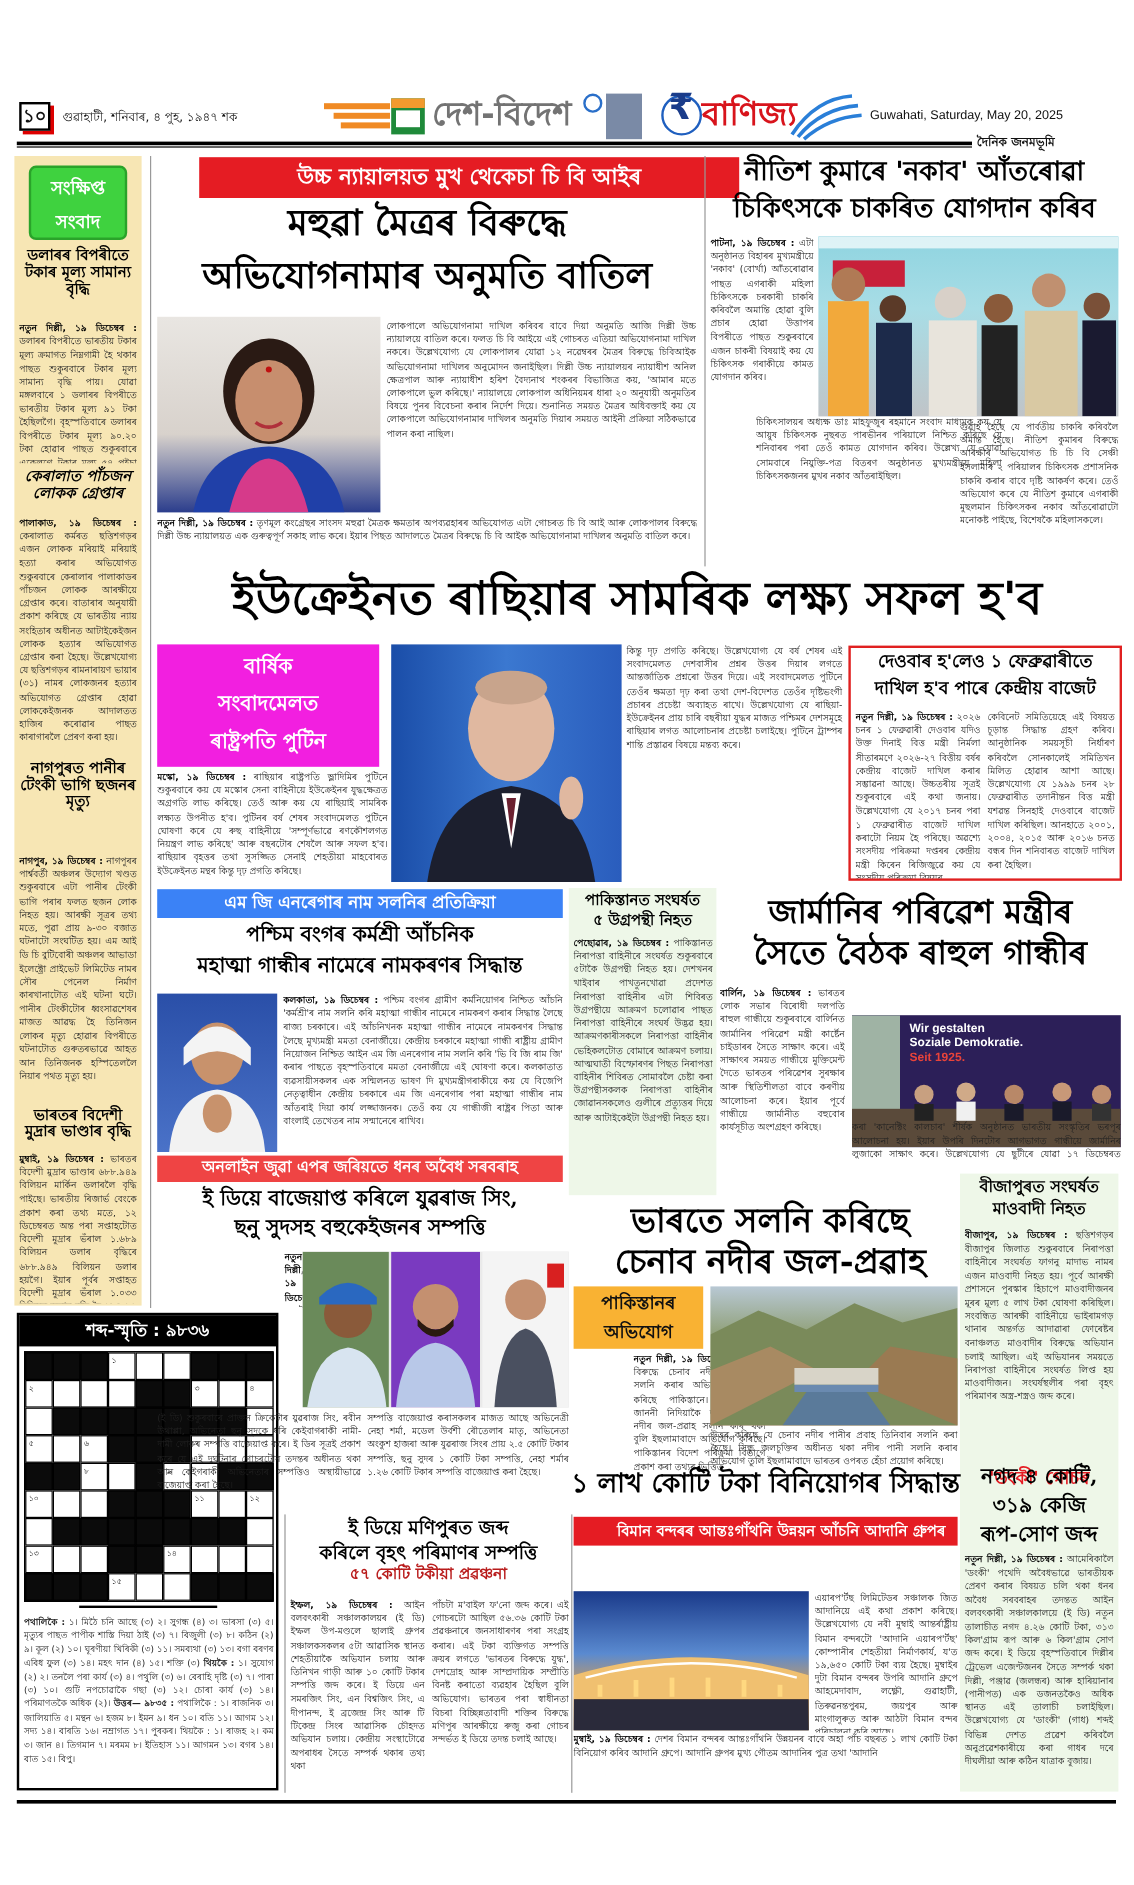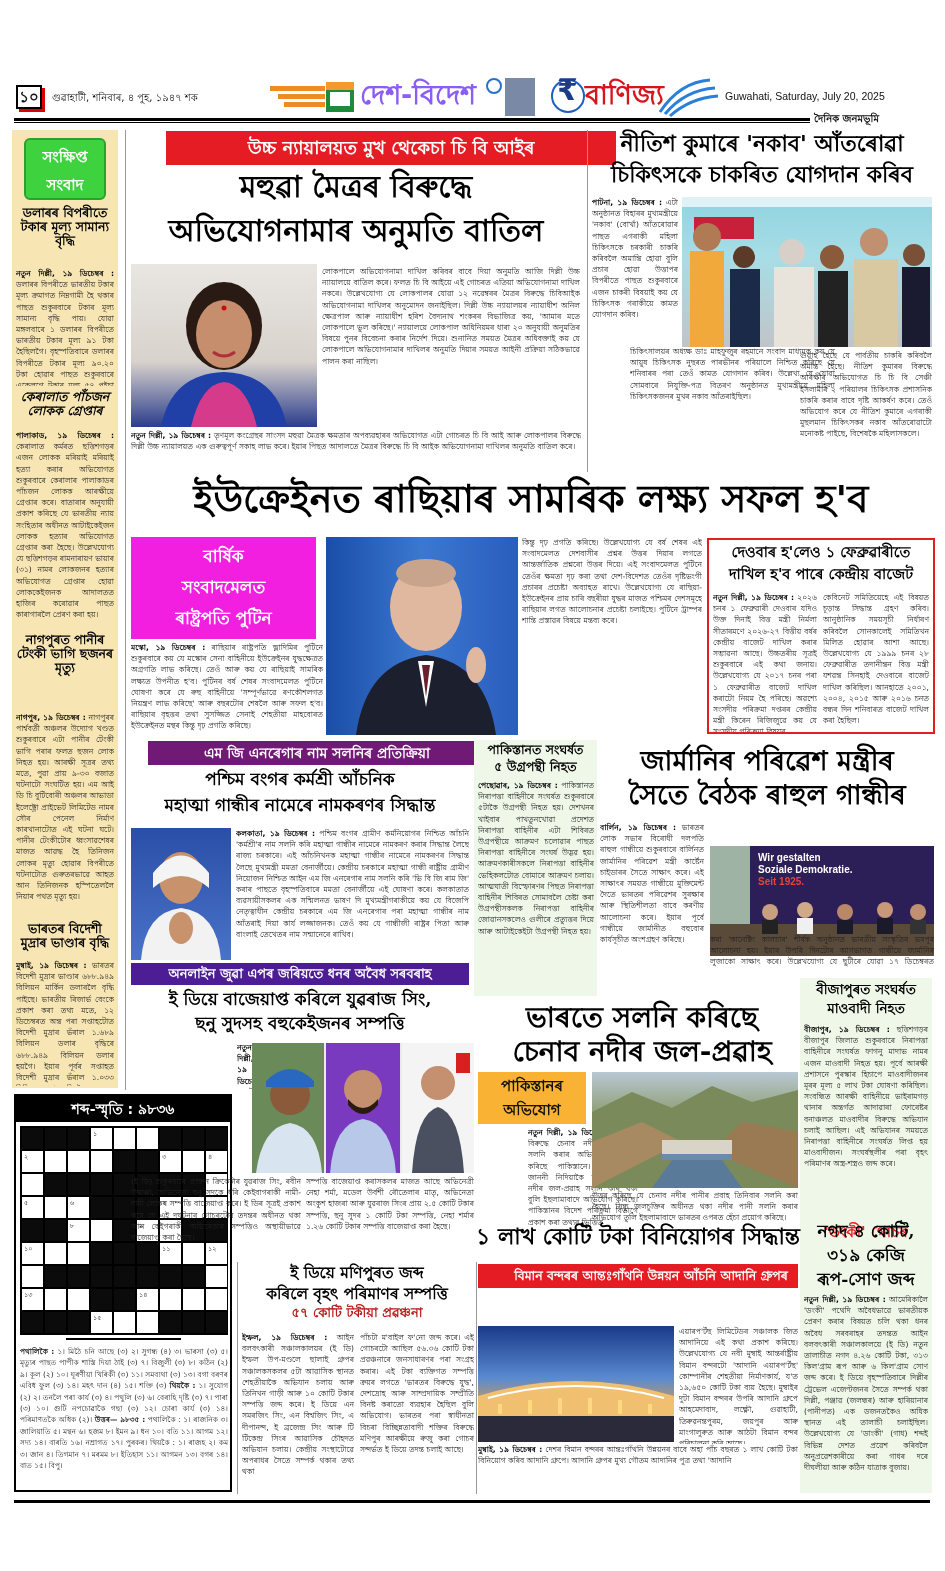--- a/index.html
+++ b/index.html
@@ -51,25 +51,25 @@
     <rect x="56" y="10" width="28" height="30" fill="#1f8a3a"></rect>
     <rect x="56" y="10" width="28" height="8" fill="#f29a2e"></rect>
     <rect x="60" y="20" width="20" height="14" fill="#ffffff"></rect>
     <rect x="235" y="6" width="30" height="38" fill="#7a8aa6"></rect>
     <circle cx="224" cy="14" r="7" fill="none" stroke="#2a6fc9" stroke-width="2"></circle>
     <path d="M390 40 Q 410 10 440 8" stroke="#2a7fd8" stroke-width="3" fill="none"></path>
     <path d="M395 42 Q 415 18 445 16" stroke="#2a7fd8" stroke-width="3" fill="none"></path>
     <path d="M400 44 Q 420 26 448 24" stroke="#2a7fd8" stroke-width="3" fill="none"></path>
     <circle cx="298" cy="24" r="16" fill="none" stroke="#1f5fbf" stroke-width="2"></circle>
   </svg>
-  <span class="abs" style="left:90px;top:2px;font-size:27px;color:#8b5cf6;font-weight:bold;font-family:'DejaVu Sans',sans-serif;">দেশ-বিদেশ</span>
+  <span class="abs" style="left:90px;top:2px;font-size:27px;color:#737373;font-weight:bold;font-family:'DejaVu Sans',sans-serif;">দেশ-বিদেশ</span>
   <span class="abs" style="left:287px;top:0px;font-size:30px;color:#1a3c8a;font-weight:bold;">₹</span>
   <span class="abs" style="left:315px;top:2px;font-size:27px;color:#d8141c;font-weight:bold;">বাণিজ্য</span>
 </div>
-<div class="abs date-en">Guwahati, Saturday, July 20, 2025</div>
+<div class="abs date-en">Guwahati, Saturday, May 20, 2025</div>
 <div class="abs rule1"></div>
 <div class="abs rule2"></div>
 <div class="abs paper-name">দৈনিক জনমভূমি</div>
 
 <div class="abs leftcol"></div>
 <div class="abs badge">
   <div>সংক্ষিপ্ত</div>
   <div>সংবাদ</div>
 </div>
 
@@ -236,21 +236,21 @@
   </svg>
 </div>
 <div class="abs body-text" style="left:522px;top:537px;width:180px;height:198px;">কিন্তু দৃঢ় প্ৰগতি কৰিছে। উল্লেখযোগ্য যে বৰ্ষ শেষৰ এই সংবাদমেলত দেশবাসীৰ প্ৰশ্নৰ উত্তৰ দিয়াৰ লগতে আন্তৰ্জাতিক প্ৰশ্নৰো উত্তৰ দিয়ে। এই সংবাদমেলত পুটিনে তেওঁৰ ক্ষমতা দৃঢ় কৰা তথা দেশ-বিদেশত তেওঁৰ দৃষ্টিভংগী প্ৰচাৰৰ প্ৰচেষ্টা অব্যাহত ৰাখে। উল্লেখযোগ্য যে ৰাছিয়া-ইউক্ৰেইনৰ প্ৰায় চাৰি বছৰীয়া যুদ্ধৰ মাজত পশ্চিমৰ দেশসমূহে ৰাছিয়াৰ লগত আলোচনাৰ প্ৰচেষ্টা চলাইছে। পুটিনে ট্ৰাম্পৰ শান্তি প্ৰস্তাৱৰ বিষয়ে মন্তব্য কৰে।</div>
 
 <div class="abs box-red" style="left:707px;top:538px;width:228px;height:196px;"></div>
 <div class="abs hl" style="left:712px;top:544px;width:218px;font-size:14.5px;">দেওবাৰ হ'লেও ১ ফেব্ৰুৱাৰীতে</div>
 <div class="abs hl" style="left:712px;top:566px;width:218px;font-size:14.5px;">দাখিল হ'ব পাৰে কেন্দ্ৰীয় বাজেট</div>
 <div class="abs body-text" style="left:713px;top:592px;width:104px;height:140px;"><b>নতুন দিল্লী, ১৯ ডিচেম্বৰ :</b> <span>২০২৬ চনৰ ১ ফেব্ৰুৱাৰী দেওবাৰ যদিও উক্ত দিনাই বিত্ত মন্ত্ৰী নিৰ্মলা সীতাৰমণে ২০২৬-২৭ বিত্তীয় বৰ্ষৰ কেন্দ্ৰীয় বাজেট দাখিল কৰাৰ সম্ভাৱনা আছে। উচ্চতৰীয় সূত্ৰই শুকুৰবাৰে এই কথা জনায়। উল্লেখযোগ্য যে ২০১৭ চনৰ পৰা ১ ফেব্ৰুৱাৰীত বাজেট দাখিল কৰাটো নিয়ম হৈ পৰিছে। অৱশ্যে সংসদীয় পৰিক্ৰমা দপ্তৰৰ কেন্দ্ৰীয় মন্ত্ৰী কিৰেন ৰিজিজুৱে কয় যে সংসদীয় পৰিক্ৰমা বিষয়ৰ</span></div>
 <div class="abs body-text" style="left:823px;top:592px;width:106px;height:140px;">কেবিনেট সমিতিয়েহে এই বিষয়ত চূড়ান্ত সিদ্ধান্ত গ্ৰহণ কৰিব। আনুষ্ঠানিক সময়সূচী নিৰ্ধাৰণ কৰিবলৈ সোনকালেই সমিতিখন মিলিত হোৱাৰ আশা আছে। উল্লেখযোগ্য যে ১৯৯৯ চনৰ ২৮ ফেব্ৰুৱাৰীত তদানীন্তন বিত্ত মন্ত্ৰী যশৱন্ত সিনহাই দেওবাৰে বাজেট দাখিল কৰিছিল। আনহাতে ২০০১, ২০০৪, ২০১৫ আৰু ২০১৬ চনত বন্ধৰ দিন শনিবাৰত বাজেট দাখিল কৰা হৈছিল।</div>
 
-<div class="abs kicker" style="left:148px;top:741px;width:338px;height:24px;background:#701a75;font-size:14px;line-height:24px;">এম জি এনৰেগাৰ নাম সলনিৰ প্ৰতিক্ৰিয়া</div>
+<div class="abs kicker" style="left:131px;top:741px;width:338px;height:24px;background:#3b82f6;font-size:14px;line-height:24px;">এম জি এনৰেগাৰ নাম সলনিৰ প্ৰতিক্ৰিয়া</div>
 <div class="abs hl" style="left:131px;top:770px;width:338px;font-size:17px;">পশ্চিম বংগৰ কৰ্মশ্ৰী আঁচনিক</div>
 <div class="abs hl" style="left:131px;top:796px;width:338px;font-size:17px;white-space:nowrap;">মহাত্মা গান্ধীৰ নামেৰে নামকৰণৰ সিদ্ধান্ত</div>
 <div class="photo" style="left:131px;top:828px;width:100px;height:132px;background:linear-gradient(180deg,#2a4fa8 0%,#4a72c8 100%);">
   <svg width="100" height="132">
     <ellipse cx="50" cy="50" rx="22" ry="26" fill="#c8926c"></ellipse>
     <path d="M22 45 Q50 10 78 45 L78 60 Q50 36 22 60 Z" fill="#f4f4f4"></path>
     <path d="M10 132 Q14 84 50 80 Q86 84 90 132 Z" fill="#f2f2f2"></path>
     <ellipse cx="50" cy="100" rx="12" ry="16" fill="#c8926c"></ellipse>
   </svg>
 </div>
@@ -278,21 +278,21 @@
     <circle cx="135" cy="66" r="8" fill="#b88868"></circle>
       <rect x="127" y="74" width="16" height="14" fill="#1a1a2a"></rect>
     <circle cx="175" cy="64" r="8" fill="#c89878"></circle>
       <rect x="167" y="72" width="16" height="16" fill="#1a1a2a"></rect>
     <circle cx="208" cy="66" r="8" fill="#c09070"></circle>
       <rect x="200" y="74" width="16" height="14" fill="#333"></rect>
   </svg>
 </div>
 <div class="abs body-text" style="left:710px;top:934px;width:224px;height:34px;">কৰা 'কানেক্টিং কালচাৰ' শীৰ্ষক অনুষ্ঠানত ভাৰতীয় সংস্কৃতিৰ ভৰপূৰ আলোচনা হয়। ইয়াৰ উপৰি দিনটোৰ আগভাগত গান্ধীয়ে জাৰ্মানিৰ লুজাকো সাক্ষাৎ কৰে। উল্লেখযোগ্য যে ছুটীৰে যোৱা ১৭ ডিচেম্বৰত দেশখনত উপস্থিত হৈছিল।</div>
 
-<div class="abs kicker" style="left:131px;top:963px;width:338px;height:22px;background:#4c1d95;font-size:13px;line-height:22px;">অনলাইন জুৱা এপৰ জৰিয়তে ধনৰ অবৈধ সৰবৰাহ</div>
+<div class="abs kicker" style="left:131px;top:963px;width:338px;height:22px;background:#ef4444;font-size:13px;line-height:22px;">অনলাইন জুৱা এপৰ জৰিয়তে ধনৰ অবৈধ সৰবৰাহ</div>
 <div class="abs hl" style="left:131px;top:990px;width:338px;font-size:17px;">ই ডিয়ে বাজেয়াপ্ত কৰিলে যুৱৰাজ সিং,</div>
 <div class="abs hl" style="left:131px;top:1014px;width:338px;font-size:17px;">ছনু সুদসহ বহুকেইজনৰ সম্পত্তি</div>
 <div class="abs body-text" style="left:236px;top:1043px;width:13px;height:40px;"></div>
 <div class="abs body-text" style="left:236px;top:1043px;width:20px;height:1px;"></div>
 <div class="abs body-text" style="left:236px;top:1043px;width:0;height:0;"></div>
 <div class="abs body-text" style="left:238px;top:1043px;width:0;"></div>
 <div class="abs body-text" style="left:236px;top:1018px;width:0;"></div>
 <div class="abs body-text" style="left:236px;top:1043px;width:240px;height:0;"></div>
 <div class="abs body-text" style="left:236px;top:1043px;width:22px;height:46px;"></div>
 <div class="abs body-text" style="left:236px;top:1043px;width:18px;"></div>

